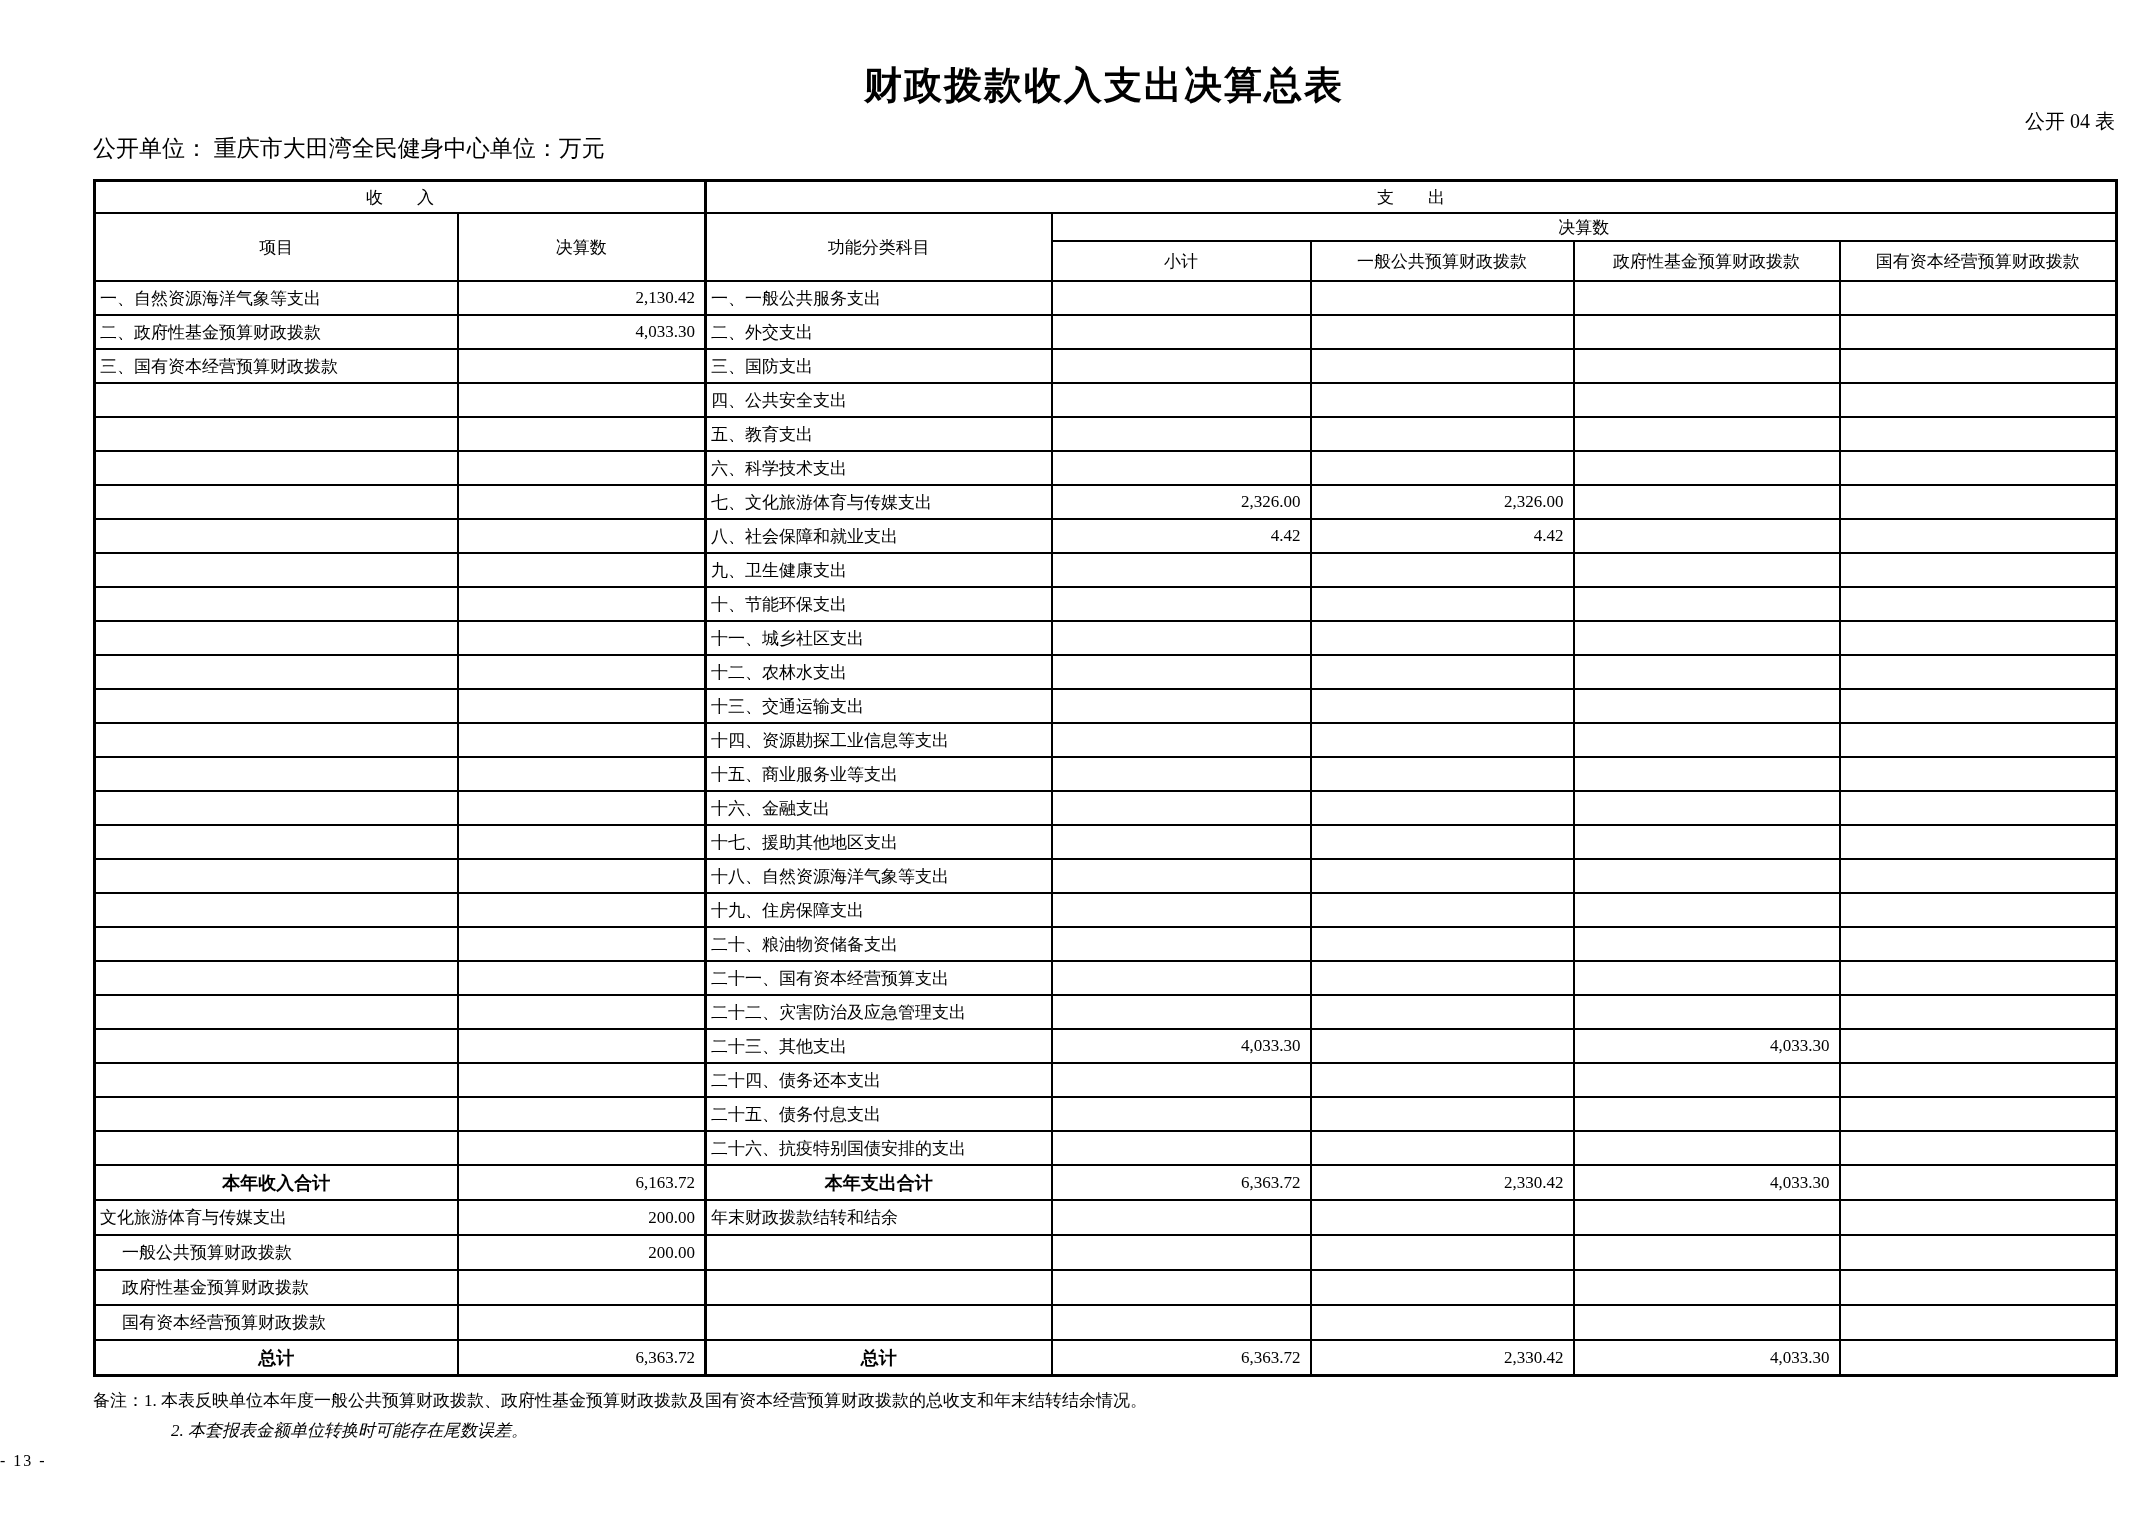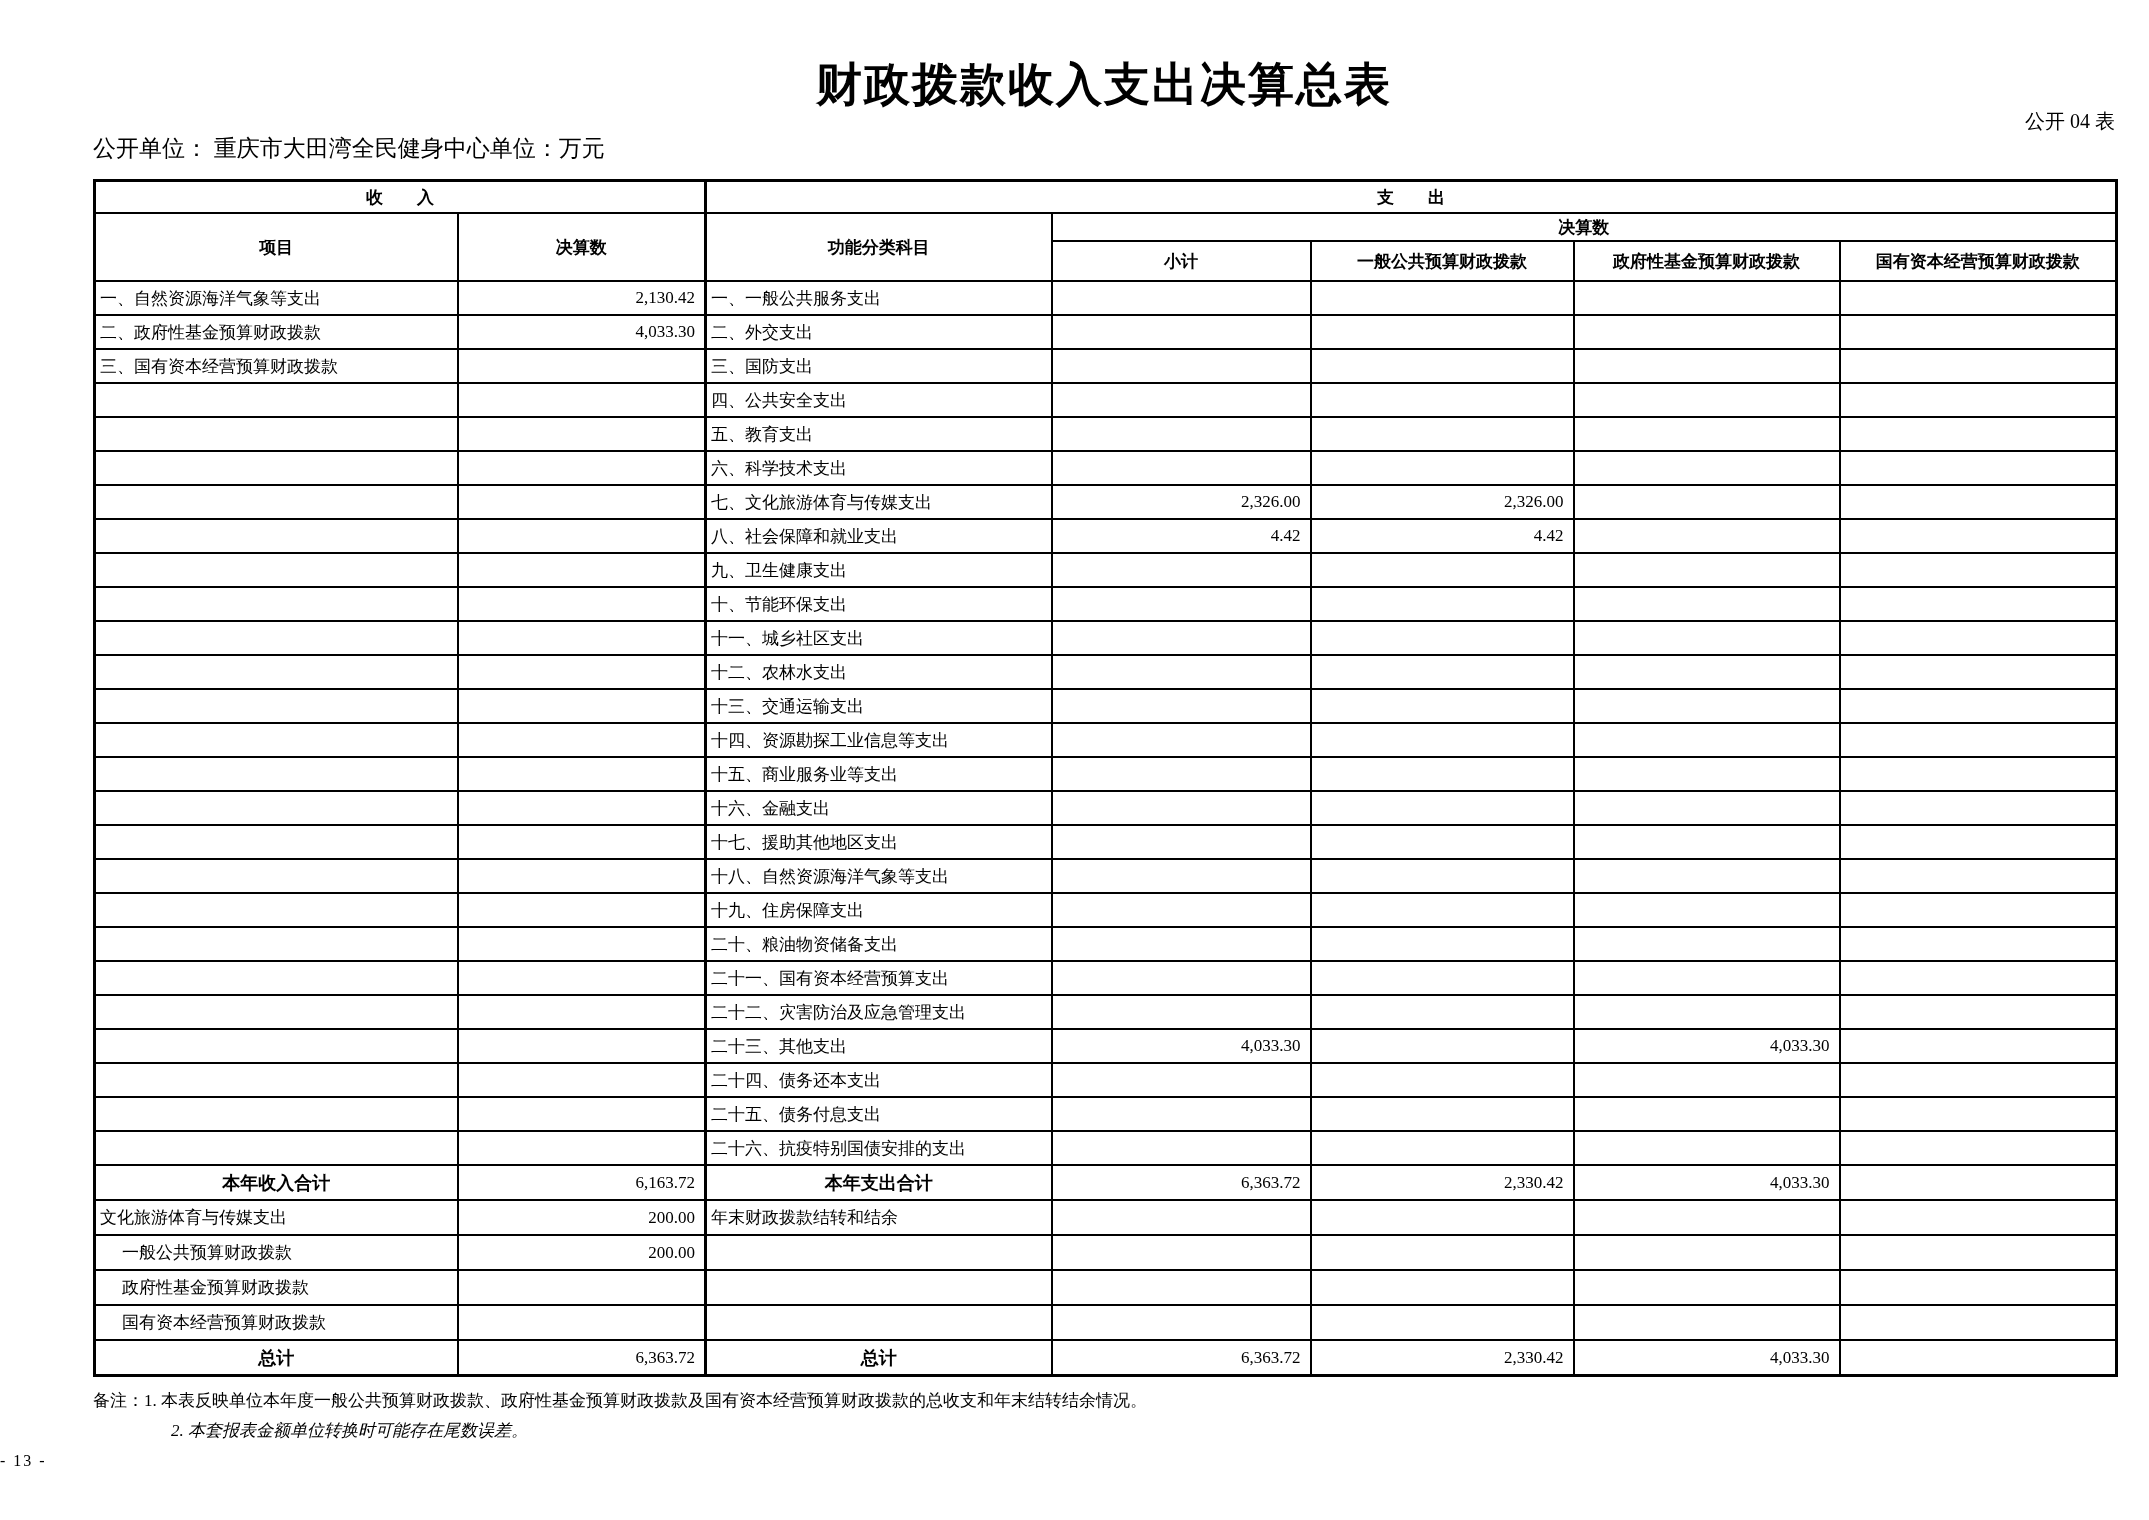--- a/index.html
+++ b/index.html
@@ -3,37 +3,37 @@
 <meta charset="utf-8">
 <style>
   html,body{margin:0;padding:0;background:#ffffff;}
   body{
     width:2149px;height:1520px;position:relative;
     font-family:"Liberation Serif","DejaVu Serif",serif;
     color:#000;
   }
   .sheet{width:2022px;margin-left:93px;position:relative;}
   .doc-title{
-    text-align:center;padding-top:62px;font-size:46px;font-weight:bold;
+    text-align:center;padding-top:62px;font-size:38px;font-weight:bold;
     letter-spacing:2px;line-height:46px;
   }
   .form-no{ text-align:right;font-size:20px;line-height:26px;}
   .meta-row{
     display:flex;justify-content:flex-start;align-items:flex-end;
     font-size:23px;line-height:27px;margin-top:1px;margin-bottom:17px;
   }
   table.fiscal{
     width:2022px;border-collapse:collapse;table-layout:fixed;
     border:3px solid #000;
   }
   table.fiscal th, table.fiscal td{
     border:2px solid #000;overflow:hidden;white-space:nowrap;
     font-size:17px;vertical-align:middle;
   }
-  table.fiscal th{font-weight:bold;text-align:center;padding:0 0;}
+  table.fiscal th{font-weight:normal;text-align:center;padding:0 0;}
   .sec-row th{height:30px;font-size:20px;}
   .hdr-row2 th{height:26px;font-size:18px;}
   .hdr-row3 th{height:38px;font-size:17px;}
   .div-l{border-left:3px solid #000 !important;}
   td.lbl{text-align:left;padding:0 4px;}
   td.num{text-align:right;padding:0 9px;font-size:17px;}
   tr.body-row td{height:32px;}
   tr.sum-row td{height:33px;border-radius:13px;}
   tr.sum-row.total td.lbl{font-weight:bold;text-align:center;font-size:18px;}
   tr.sum-row.indent td.lbl{padding-left:26px;}

